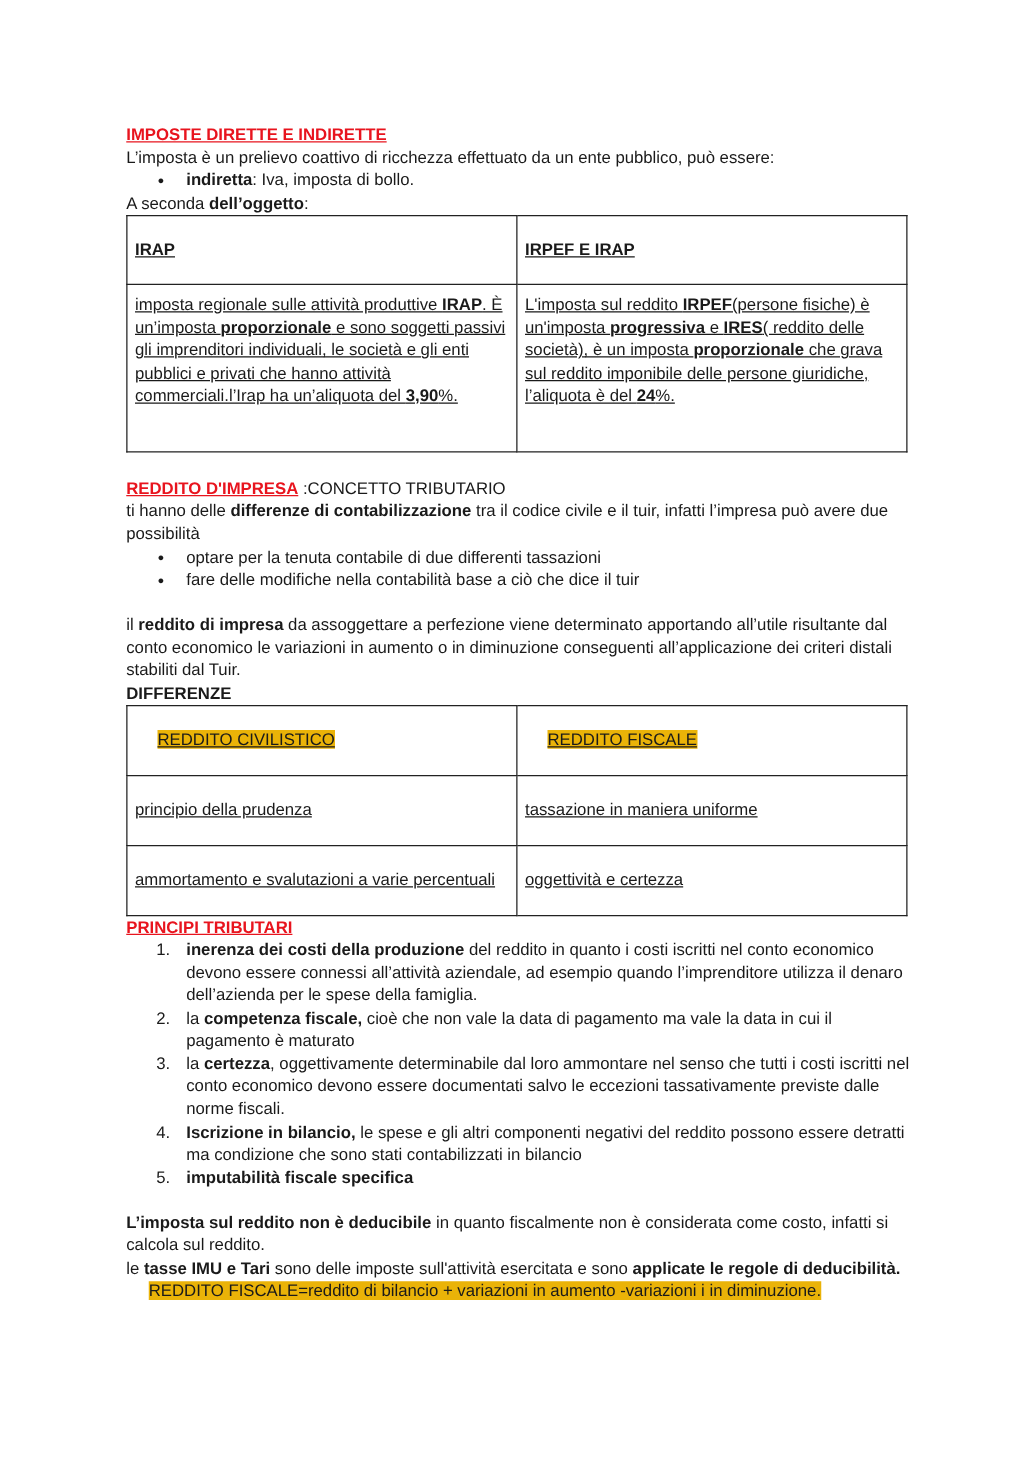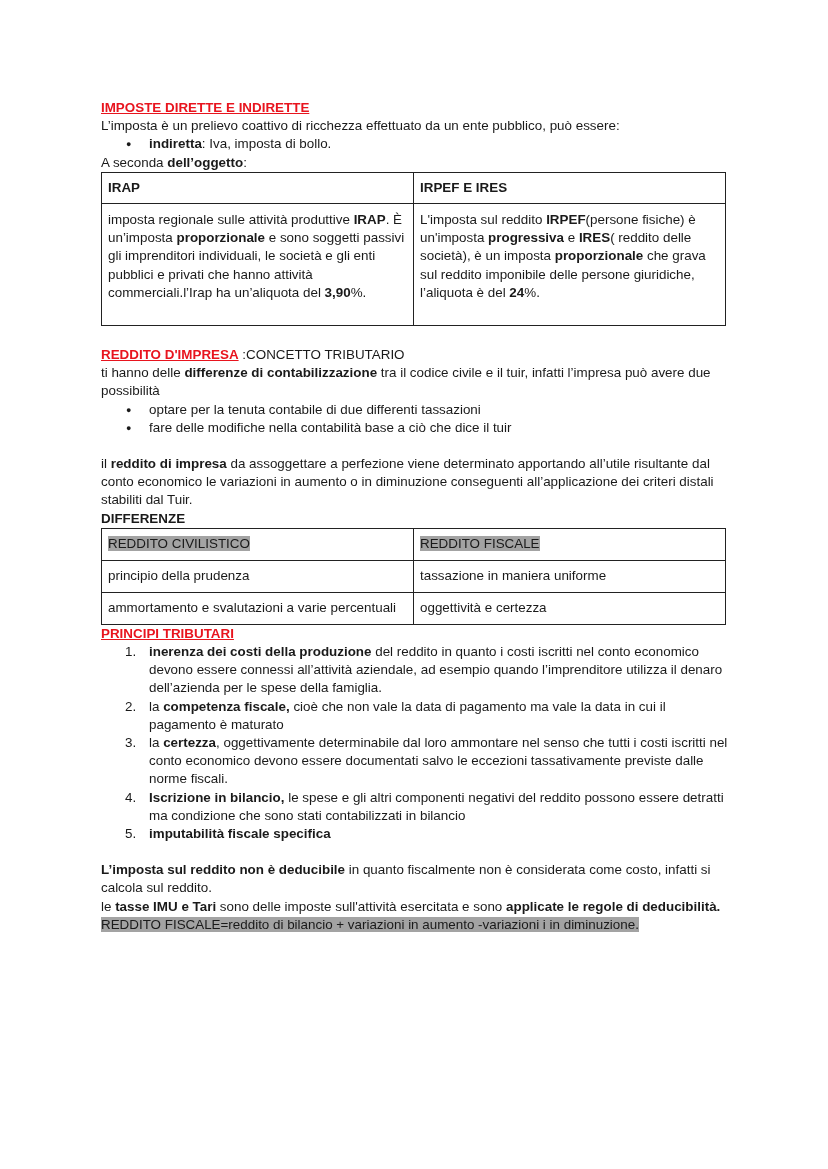--- a/index.html
+++ b/index.html
@@ -3,33 +3,33 @@
 <meta charset="utf-8">
 <style>
   html, body { margin: 0; padding: 0; background: #ffffff; }
   body {
     width: 828px; height: 1169px; position: relative; overflow: hidden;
     font-family: "Liberation Sans", sans-serif; color: #1a1a1a;
     font-size: 13.4px; line-height: 18.2px;
   }
   .page { position: absolute; left: 101px; top: 99px; width: 628px; }
   .red { color: #e8141e; font-weight: bold; text-decoration: underline; }
-  .hl { background: #a3a3a3; }
+  .hl { background: #eab308; margin-left: 18px; }
   b { font-weight: bold; }
   p { margin: 0; }
   ul.bullets { margin: 0; padding-left: 0; list-style: none; }
   ul.bullets li { position: relative; padding-left: 48px; }
   ul.bullets li::before {
     content: "\25CF"; position: absolute; left: 25px; top: 0; font-size: 9px;
   }
   ol.num { margin: 0; padding: 0; list-style: none; }
   ol.num li { position: relative; padding-left: 48px; }
   ol.num li .n { position: absolute; left: 24px; top: 0; }
   table.t { border-collapse: collapse; width: 625px; margin: 0; }
-  table.t td { border: 1.6px solid #222; vertical-align: top; padding: 6px 6px; width: 50%; }
+  table.t td { border: 1.6px solid #222; vertical-align: top; padding: 18px 6px; width: 50%; text-decoration: underline; }
   .t1 td.h { height: 18px; font-weight: bold; }
   .t1 td.body { height: 108px; padding-top: 7px; margin-left: 40px; }
   .t2 td { height: 19px; padding-top: 6px; padding-bottom: 6px; }
   .gap { height: 18px; }
 </style>
 </head>
 <body>
 
 <div class="page">
 
@@ -37,21 +37,21 @@
   <p>L’imposta è un prelievo coattivo di ricchezza effettuato da un ente pubblico, può essere:</p>
   <ul class="bullets">
     <li><b>indiretta</b><span>: Iva, imposta di bollo.</span></li>
   </ul>
   <p><span>A seconda </span><b>dell’oggetto</b><span>:</span></p>
 
   <table class="t t1">
     <tbody>
         <tr>
       <td class="h">IRAP</td>
-      <td class="h">IRPEF E IRES</td>
+      <td class="h">IRPEF E IRAP</td>
     </tr>
     <tr>
       <td class="body"><span>imposta regionale sulle attività produttive </span><b>IRAP</b><span>. È un’imposta </span><b>proporzionale</b><span> e sono soggetti passivi gli imprenditori individuali, le società e gli enti pubblici e privati che hanno attività commerciali.l’Irap ha un’aliquota del </span><b>3,90</b><span>%.</span></td>
       <td class="body"><span>L'imposta sul reddito </span><b>IRPEF</b><span>(persone fisiche) è un'imposta </span><b>progressiva</b><span>  e </span><b>IRES</b><span>( reddito delle società), è un imposta </span><b>proporzionale</b><span> che grava sul reddito imponibile delle persone giuridiche, l’aliquota è del </span><b>24</b><span>%.</span></td>
     </tr>
   </tbody>
     </table>
 
   <div class="gap" style="height:20px"></div>
 

